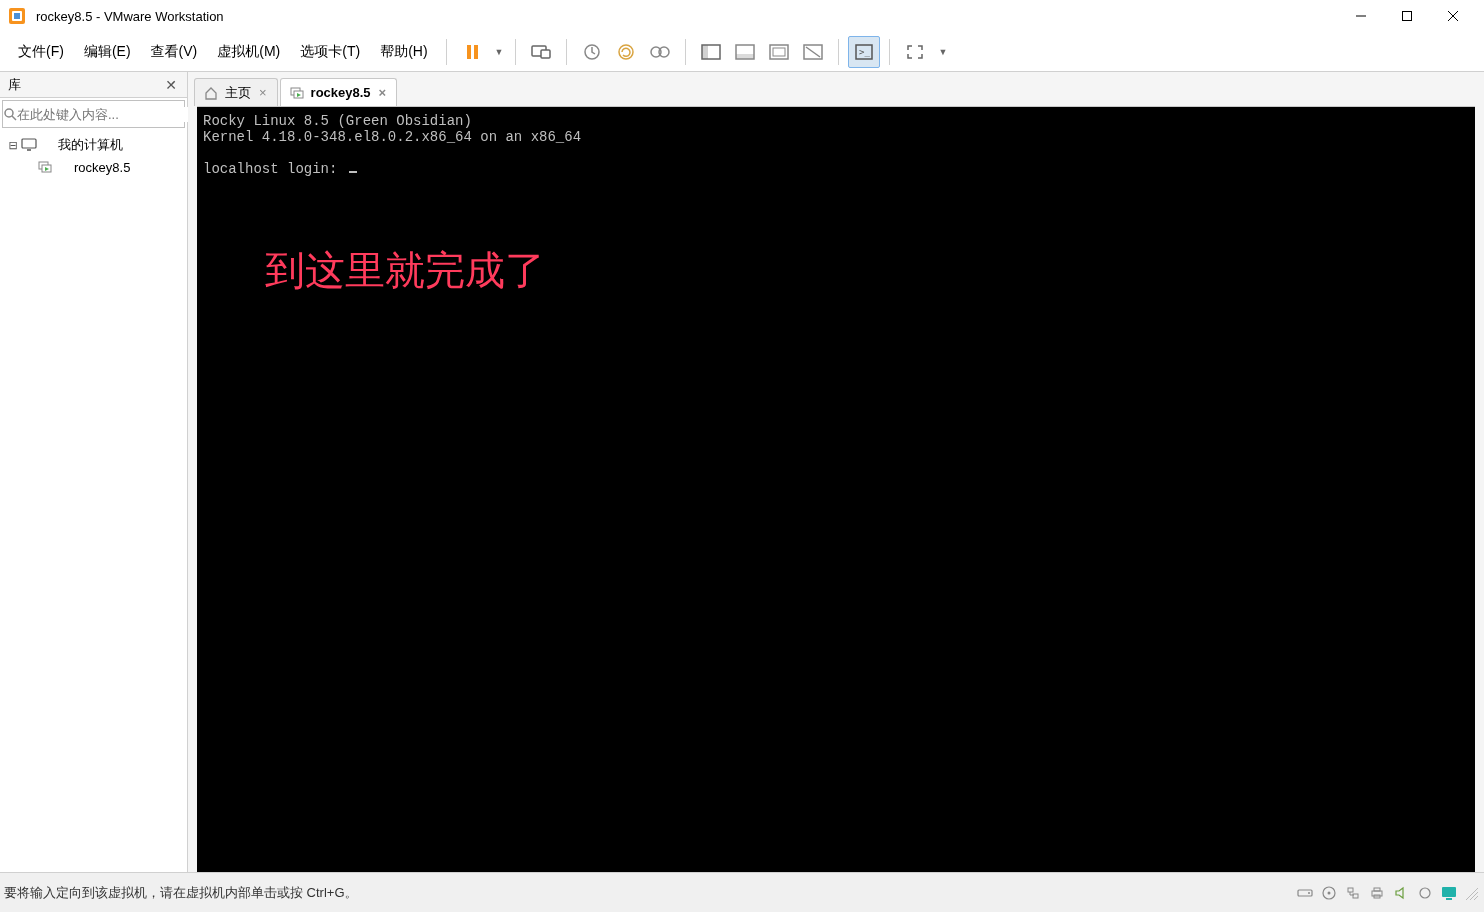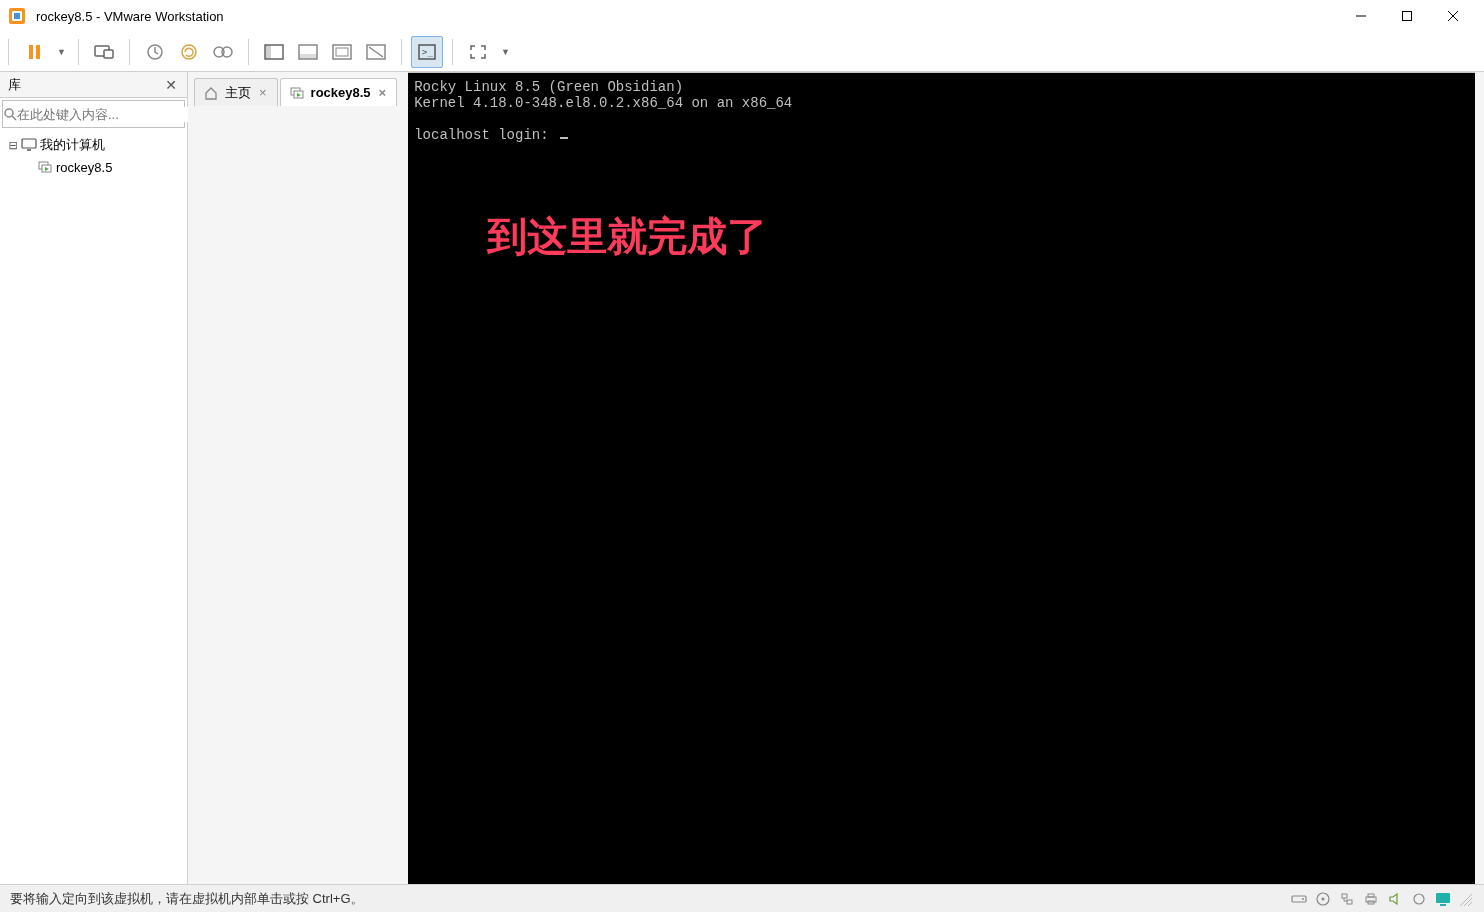--- a/index.html
+++ b/index.html
@@ -30,38 +30,38 @@
 .lib-header .lib-title { flex: 1; font-size: 13px; }
 .lib-header .lib-close { width: 16px; height: 16px; display: flex; align-items: center; justify-content: center; cursor: pointer; font-size: 14px; color: #555; }
 .lib-search { height: 28px; display: flex; align-items: center; border: 1px solid #c0c0c0; margin: 2px; background: #fff; }
 .lib-search .search-icon { width: 24px; display: flex; align-items: center; justify-content: center; color: #888; }
 .lib-search input { flex: 1; border: none; outline: none; font-size: 13px; font-family: inherit; color: #4c1d95; }
 .lib-search .dd { width: 20px; display: flex; align-items: center; justify-content: center; color: #555; cursor: pointer; }
 .lib-tree { flex: 1; padding: 4px 2px; overflow: auto; }
 .tree-row { display: flex; align-items: center; height: 22px; padding-left: 4px; cursor: pointer; }
 .tree-toggle { width: 14px; font-size: 11px; color: #555; text-align: center; }
 .tree-icon { width: 18px; display: flex; align-items: center; justify-content: center; }
-.tree-label { font-size: 13px; padding-left: 2px; }
+.tree-label { font-size: 13px; padding-left: 20px; }
 .tree-row.child { padding-left: 34px; }
 
 
-.main { flex: 1; display: flex; flex-direction: row; background: #f5f5f5; min-width: 0; justify-content: space-between; }
+.main { flex: 1; display: flex; flex-direction: column; background: #f5f5f5; min-width: 0; justify-content: space-between; }
 .tabbar { height: 34px; display: flex; align-items: flex-end; background: #f5f5f5; padding-left: 6px; padding-top: 4px; }
 .tab { height: 28px; display: flex; align-items: center; padding: 0 8px; background: #f0f0f0; border: 1px solid #c8c8c8; border-bottom: none; border-radius: 3px 3px 0 0; margin-right: 2px; cursor: pointer; gap: 6px; }
 .tab.active { background: #fff; font-weight: bold; }
 .tab .tab-icon { width: 16px; height: 16px; display: flex; align-items: center; justify-content: center; }
 .tab .tab-close { font-size: 13px; color: #888; cursor: pointer; padding: 0 2px; }
 
 .console-wrap { flex: 1; background: #fff; margin: 0 9px; border-top: 1px solid #c8c8c8; display: flex; }
 .console { flex: 1; background: #000; color: #bfbfbf; font-family: "Consolas", "Courier New", monospace; font-size: 14px; padding: 6px 6px; position: relative; line-height: 1.15; white-space: pre; overflow: hidden; }
-.console .annot { position: absolute; top: 140px; left: 79px; color: #ff3b5c; font-size: 40px; font-family: "Microsoft YaHei", sans-serif; font-weight: 700; white-space: nowrap; }
+.console .annot { position: absolute; top: 140px; left: 68px; color: #ff3b5c; font-size: 40px; font-family: "Microsoft YaHei", sans-serif; font-weight: 400; white-space: nowrap; }
 .cursor { display: inline-block; width: 8px; height: 2px; background: #bfbfbf; vertical-align: baseline; margin-left: 3px; }
 
 
-.statusbar { height: 28px; background: #f0f0f0; border-top: 1px solid #d0d0d0; display: flex; align-items: center; padding: 0 10px; font-size: 13px; color: #333; }
+.statusbar { height: 40px; background: #f0f0f0; border-top: 1px solid #d0d0d0; display: flex; align-items: center; padding: 0 4px; font-size: 13px; color: #333; }
 .statusbar .status-text { flex: 1; }
 .statusbar .tray { display: flex; align-items: center; gap: 6px; }
 .statusbar .tray .ticon { width: 18px; height: 18px; display: flex; align-items: center; justify-content: center; color: #888; cursor: pointer; }
 .statusbar .corner { width: 18px; height: 18px; margin-left: 4px; }
 
 
 svg { display: block; }
 </style>
 </head>
 <body>
@@ -89,20 +89,28 @@
     <div class="wc">
         <svg width="10" height="10">
           <line x1="0" y1="0" x2="10" y2="10" stroke="#000" stroke-width="1"></line>
           <line x1="10" y1="0" x2="0" y2="10" stroke="#000" stroke-width="1"></line>
         </svg>
       </div>
   </div>
 </div>
 
 <div class="menubar">
+  <div class="menus">
+    <div class="menu-item"><span>文件(F)</span></div>
+    <div class="menu-item"><span>编辑(E)</span></div>
+    <div class="menu-item"><span>查看(V)</span></div>
+    <div class="menu-item"><span>虚拟机(M)</span></div>
+    <div class="menu-item"><span>选项卡(T)</span></div>
+    <div class="menu-item"><span>帮助(H)</span></div>
+  </div>
   <div class="sep"></div>
   <div class="tbtn">
     <svg width="18" height="18">
         <rect x="4" y="2" width="4" height="14" fill="#f7931e"></rect>
         <rect x="11" y="2" width="4" height="14" fill="#f7931e"></rect>
       </svg>
   </div>
   <span class="dropdown-arrow">▼</span>
   <div class="sep"></div>
   <div class="tbtn">

